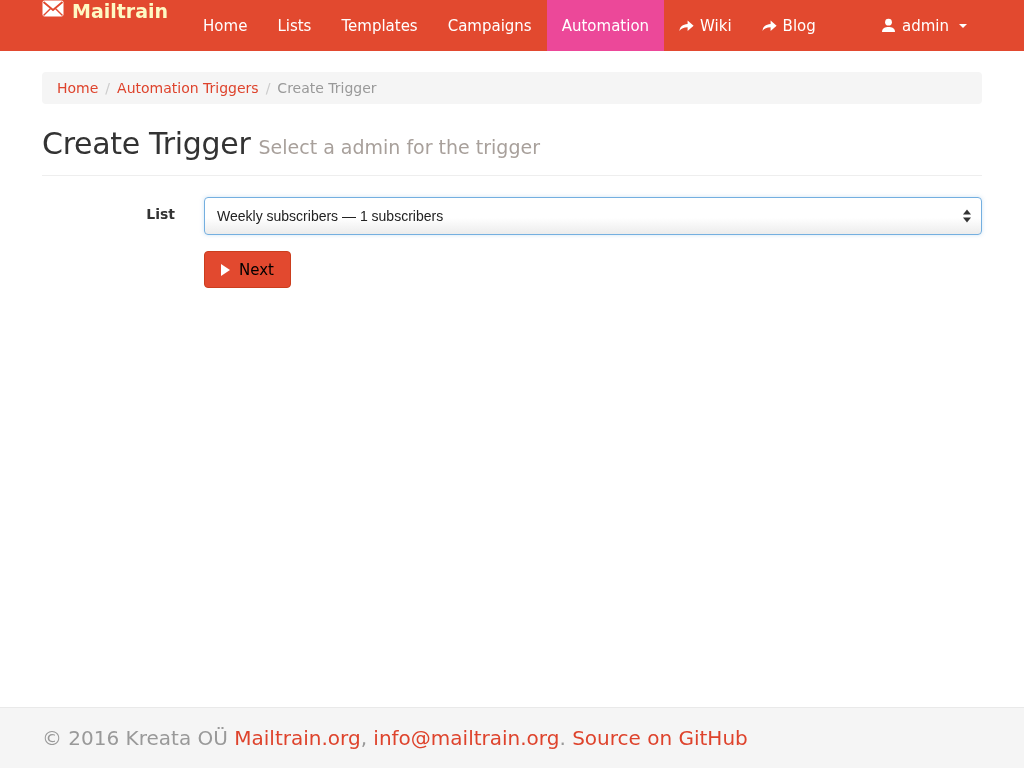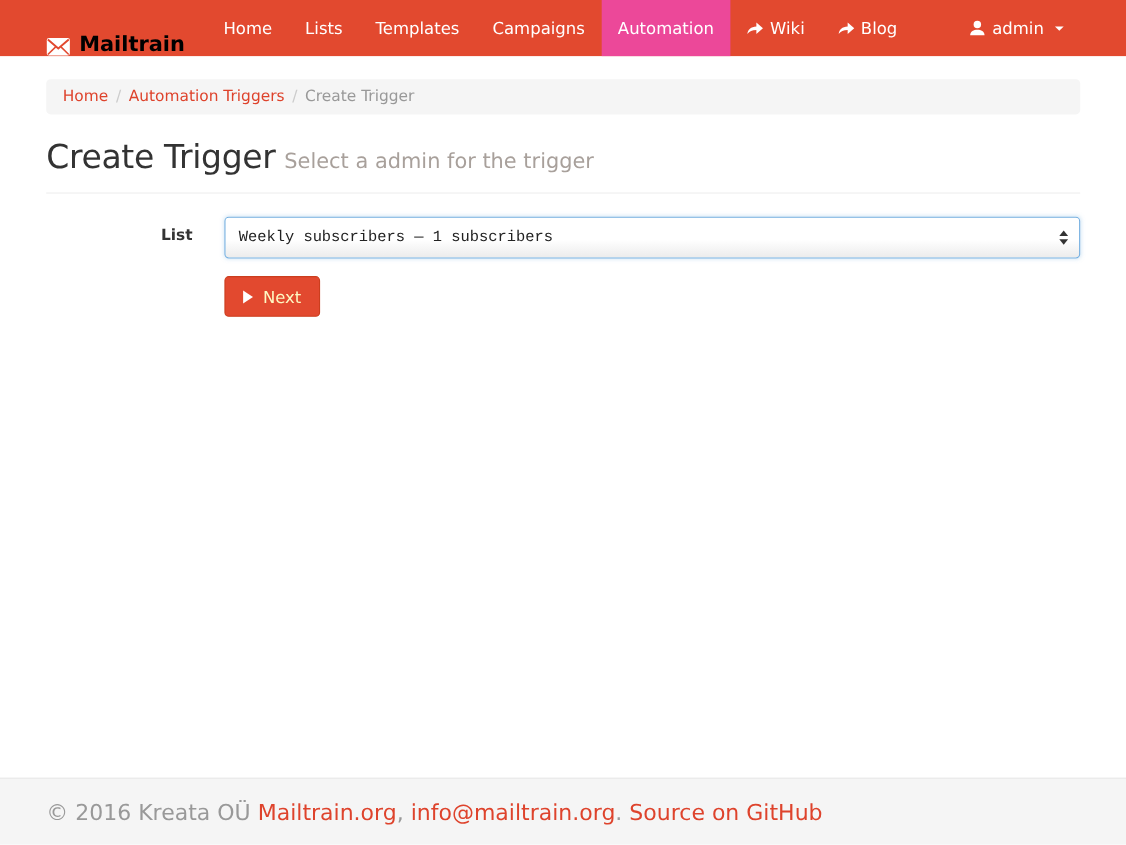--- a/index.html
+++ b/index.html
@@ -10,22 +10,22 @@
     display:flex; flex-direction:column; overflow:hidden;
   }
 
   
   .navbar { background:#E2492F; height:51px; flex:none; }
   .navbar-inner {
     width:970px; margin:0 auto; padding:0 15px; height:51px;
     display:flex; align-items:stretch;
   }
   .brand {
-    display:flex; align-items:flex-end; gap:8px;
-    color:#000000; font-size:19px; font-weight:600;
+    display:flex; align-items:flex-start; gap:8px;
+    color:#fef9c3; font-size:19px; font-weight:600;
     padding-right:20px; text-decoration:none; cursor:pointer;
   }
   .nav { display:flex; list-style:none; align-items:stretch; }
   .nav-link {
     display:flex; align-items:center; gap:6px;
     padding:0 15px; color:#fff; font-size:15px;
     text-decoration:none; cursor:pointer; height:51px;
   }
   .nav-link.active { background:#ec4899; }
   .nav-right { margin-left:auto; display:flex; align-items:center; }
@@ -68,36 +68,36 @@
     font-weight:bold; font-size:14px; color:#333;
   }
   .field-col { flex:1; position:relative; }
   .select-control {
     width:100%; height:38px; padding:0 16px 0 12px;
     font-size:14px; color:#222;
     border:1px solid #74AFE0; border-radius:4px;
     background:linear-gradient(#ffffff, #ffffff 55%, #ececec);
     box-shadow:0 0 4px rgba(116,175,224,0.35);
     display:flex; align-items:center; cursor:pointer;
-    font-family:Liberation Mono, monospace;
+    font-family:Liberation Sans, sans-serif;
   }
   .select-arrows {
     position:absolute; right:11px; top:50%; transform:translateY(-50%);
     display:flex; flex-direction:column; gap:3px; pointer-events:none;
   }
   .arrow-up { width:0; height:0; border-left:4.5px solid transparent;
     border-right:4.5px solid transparent; border-bottom:5px solid #333; }
   .arrow-down { width:0; height:0; border-left:4.5px solid transparent;
     border-right:4.5px solid transparent; border-top:5px solid #333; }
 
   .btn-row { margin-top:16px; margin-left:162px; }
   .btn-primary {
     display:inline-flex; align-items:center; gap:9px;
     background:#E2492F; border:1px solid #CB3E1E; border-radius:4px;
-    color:#fef9c3; font-size:15px; padding:0 16px; height:37px;
+    color:#000000; font-size:15px; padding:0 16px; height:37px;
     cursor:pointer; font-family:"DejaVu Sans","Liberation Sans",sans-serif;
   }
   .play-icon {
     display:inline-block; width:0; height:0;
     border-top:6px solid transparent; border-bottom:6px solid transparent;
     border-left:9px solid #fff;
   }
 
   
   .footer {

